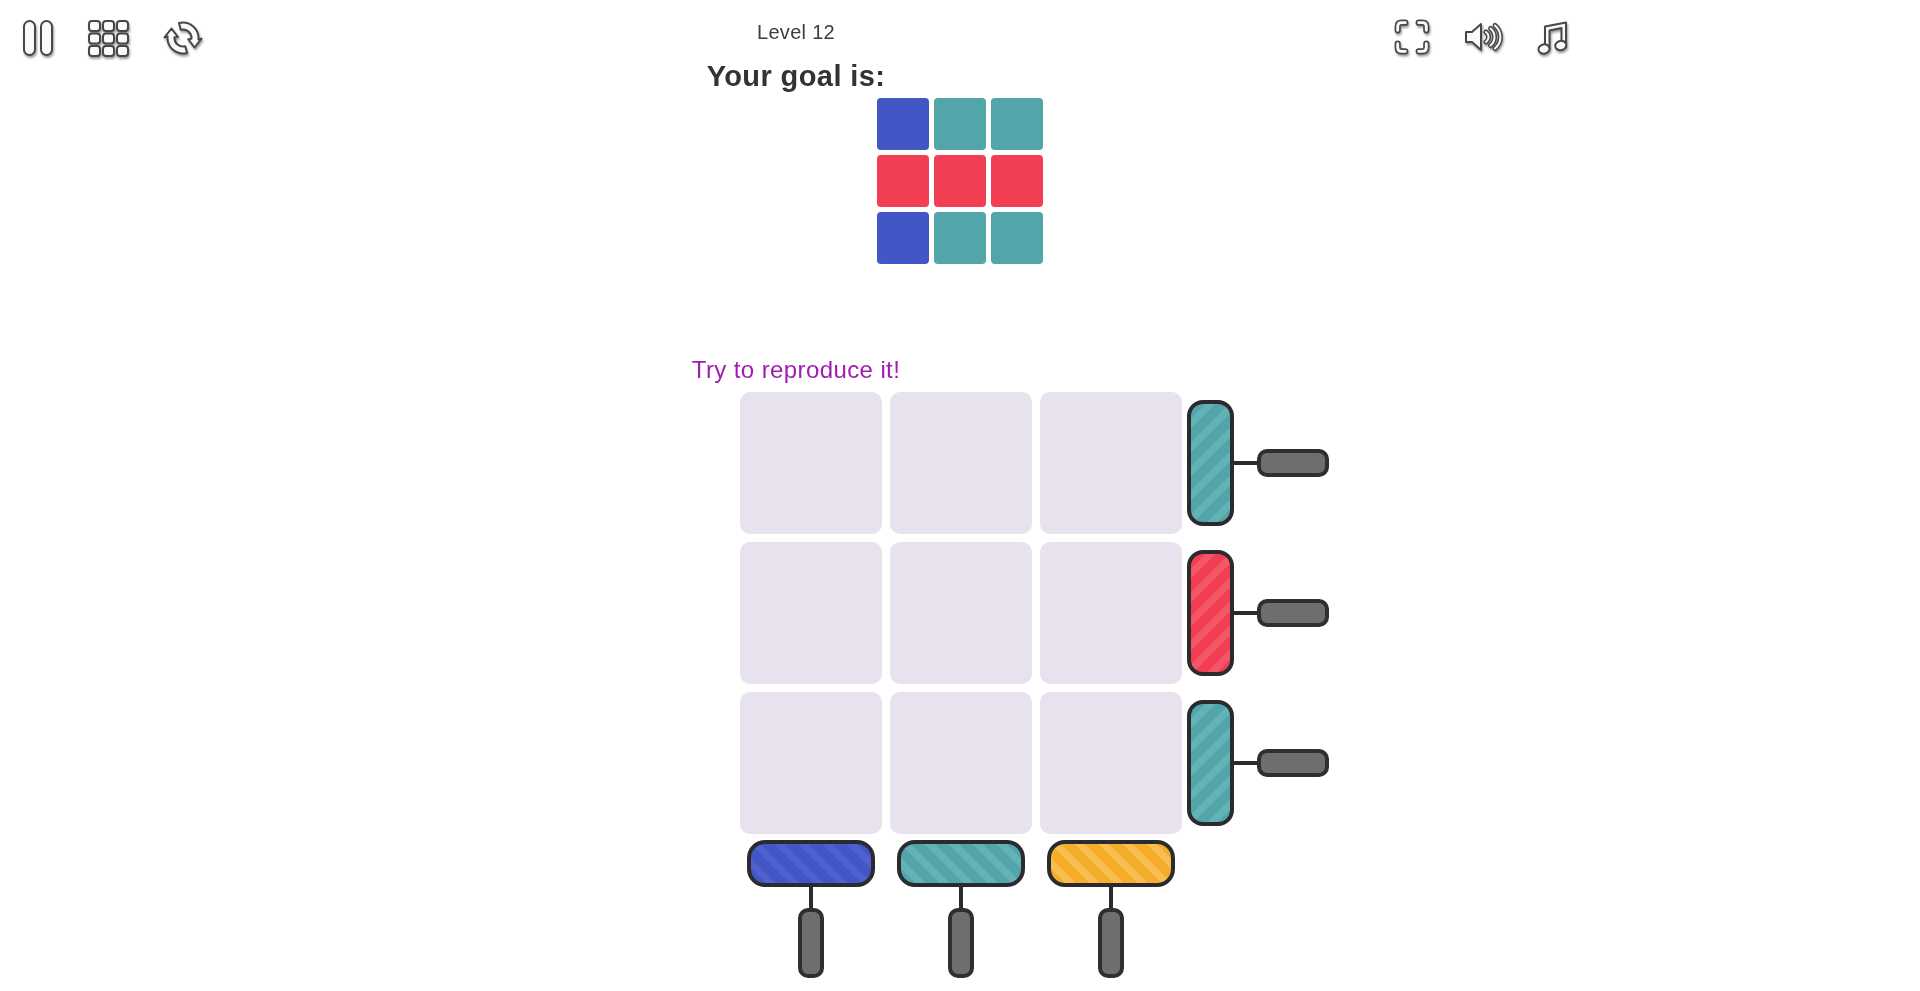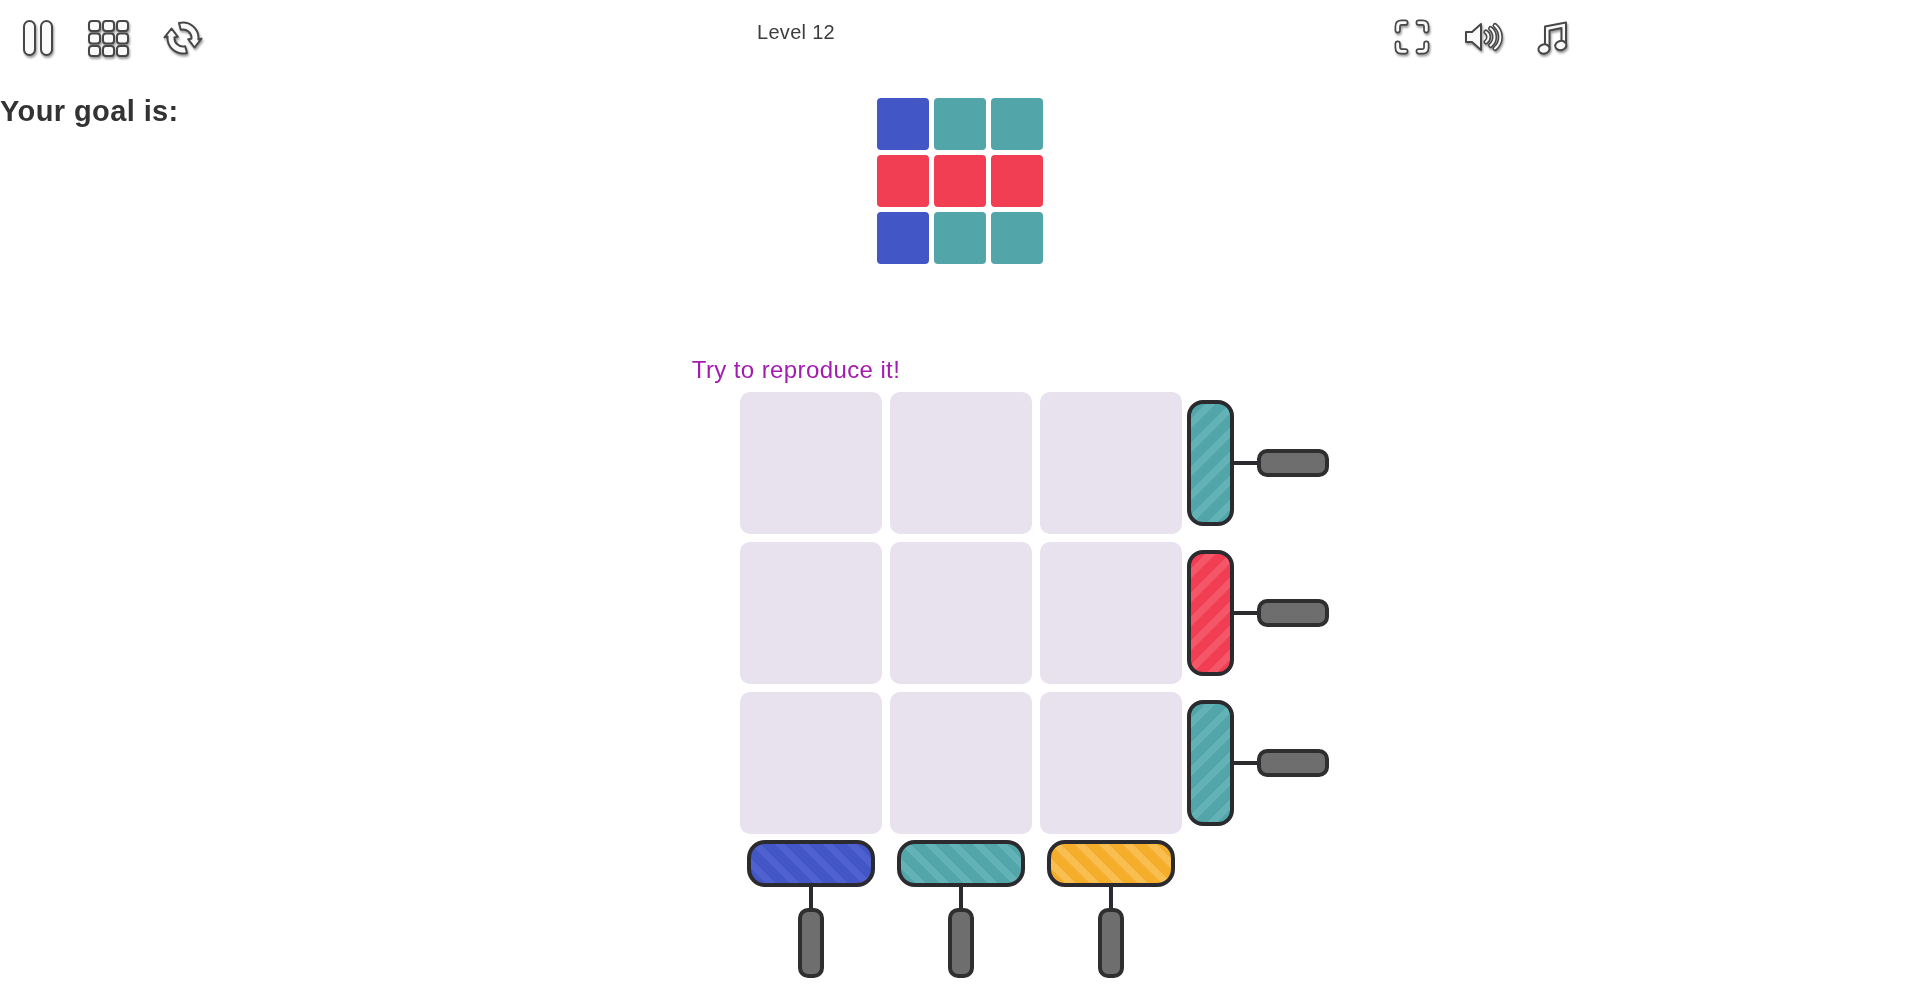--- a/index.html
+++ b/index.html
@@ -10,22 +10,22 @@
   .toolbar{position:absolute;top:16px;display:flex;align-items:center;}
   .toolbar.left{left:21px;gap:31px;}
   .toolbar.right{right:21px;gap:29px;}
   .icon-btn{display:flex;align-items:center;justify-content:center;cursor:pointer;}
   .icon-btn svg{filter:drop-shadow(1.2px 2.4px 1.3px rgba(70,70,70,.55));}
   .ico-fill{fill:#fafafa;stroke:#474747;stroke-width:2;stroke-linejoin:round;}
 
   
   .level-title{position:absolute;top:21px;left:0;width:100%;text-align:center;
                font-size:20px;color:#3d3d3d;letter-spacing:.3px;}
-  .goal-heading{position:absolute;top:60px;left:0;width:100%;
-                font-size:29px;font-weight:600;color:#333;letter-spacing:.4px;margin-top:35px;}
+  .goal-heading{position:absolute;top:60px;left:0;width:100%;text-align:center;
+                font-size:29px;font-weight:600;color:#333;letter-spacing:.4px;}
   .reproduce-heading{position:absolute;top:356px;left:0;width:100%;text-align:center;
                      font-size:24px;color:#a21caf;letter-spacing:.4px;}
 
   
   .goal-grid{position:absolute;top:98px;left:877px;width:166px;
              display:grid;grid-template-columns:repeat(3,52px);grid-auto-rows:52px;gap:5px;}
   .goal-cell{border-radius:4px;}
 
   
   .play-grid{position:absolute;top:392px;left:740px;

